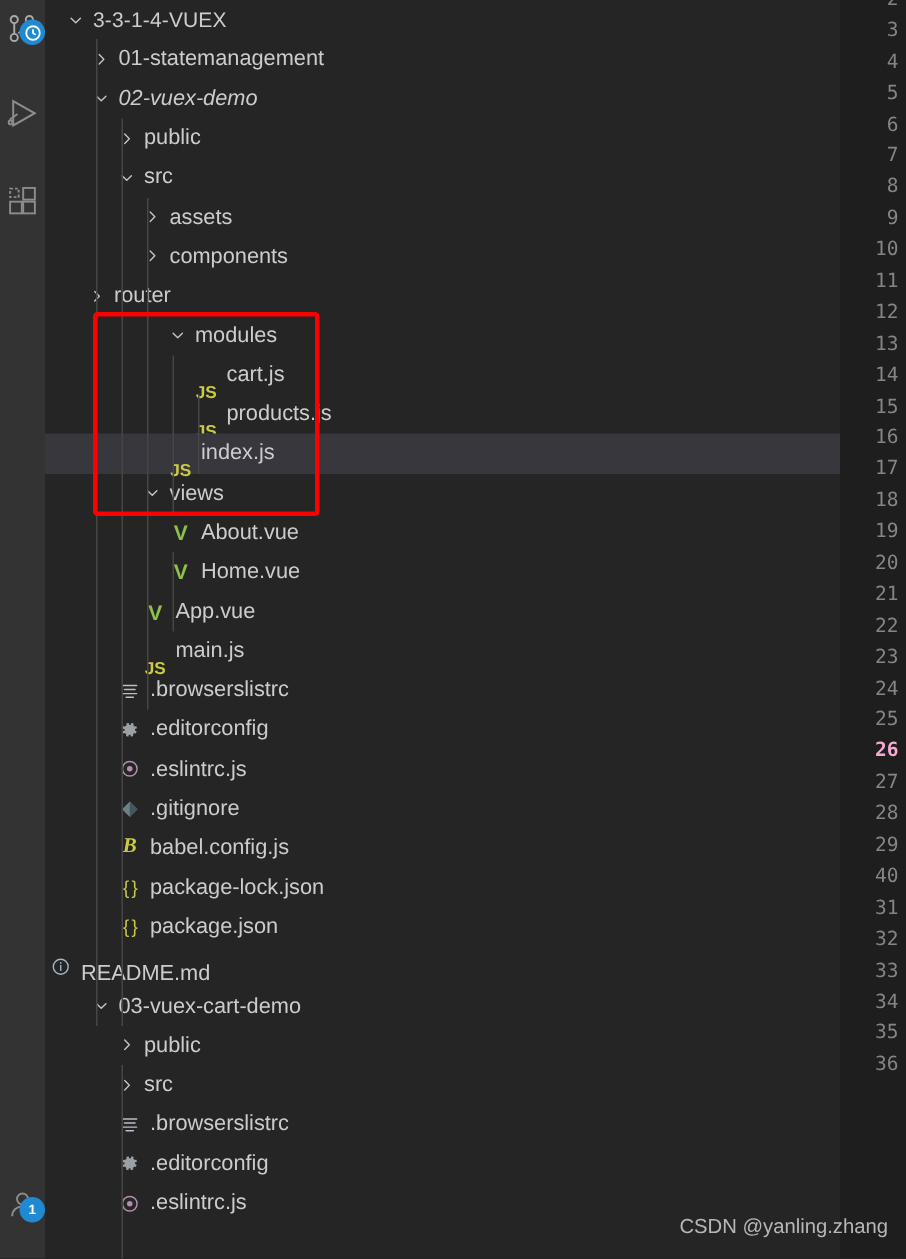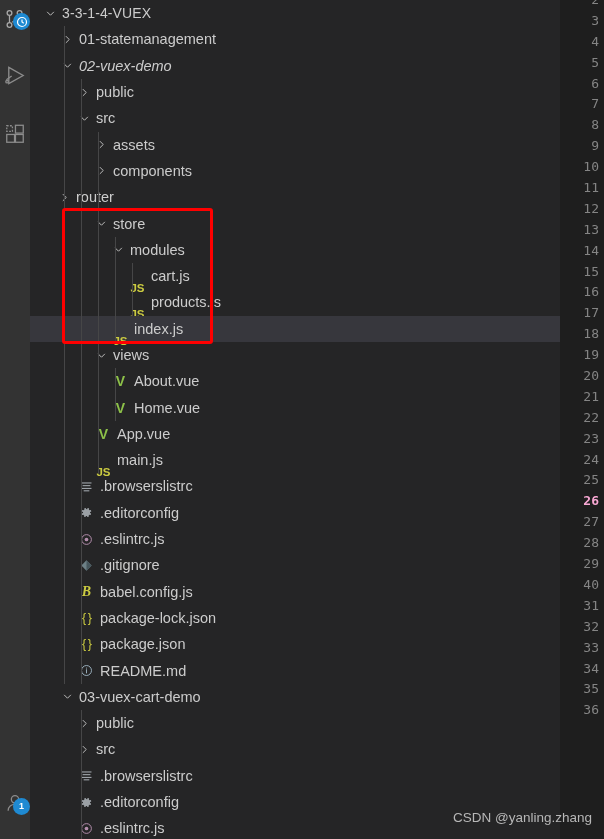--- a/index.html
+++ b/index.html
@@ -249,28 +249,20 @@
           <span class="label">components</span>
         </div>
         <div class="row" style="padding-left: 26px;">
           <span class="twisty">
             <svg width="11" height="11" viewBox="0 0 16 16" fill="none" stroke="#c5c5c5" stroke-width="1.35" stroke-linecap="round" stroke-linejoin="round">
               <path d="M6 3.5 L10.5 8 L6 12.5"></path>
             </svg>
           </span>
           <span class="label">router</span>
         </div>
-        <div class="row" style="padding-left: 63px;">
-          <span class="twisty">
-            <svg width="11" height="11" viewBox="0 0 16 16" fill="none" stroke="#c5c5c5" stroke-width="1.35" stroke-linecap="round" stroke-linejoin="round">
-              <path d="M3.5 6 L8 10.5 L12.5 6"></path>
-            </svg>
-          </span>
-          <span class="label">store</span>
-        </div>
         <div class="row" style="padding-left: 80px;">
           <span class="twisty">
             <svg width="11" height="11" viewBox="0 0 16 16" fill="none" stroke="#c5c5c5" stroke-width="1.35" stroke-linecap="round" stroke-linejoin="round">
               <path d="M3.5 6 L8 10.5 L12.5 6"></path>
             </svg>
           </span>
           <span class="label">modules</span>
         </div>
         <div class="row" style="padding-left: 97px;">
           <span class="fico">
@@ -371,21 +363,21 @@
             <span class="json-ico">{ }</span>
           </span>
           <span class="label">package-lock.json</span>
         </div>
         <div class="row" style="padding-left: 46px;">
           <span class="fico">
             <span class="json-ico">{ }</span>
           </span>
           <span class="label">package.json</span>
         </div>
-        <div class="row" style="padding-left: 46px;">
+        <div class="row" style=" align-items: flex-end;">
           <span class="fico">
             <svg width="13" height="13" viewBox="0 0 24 24" fill="none" stroke="#9fb6c4" stroke-width="1.7">
               <circle cx="12" cy="12" r="9.2"></circle>
               <path d="M12 10.5 V16.5" stroke-linecap="round"></path>
               <circle cx="12" cy="7.3" r="1.05" fill="#9fb6c4" stroke="none"></circle>
             </svg>
           </span>
           <span class="label">README.md</span>
         </div>
         <div class="row" style="padding-left: 29px;">

